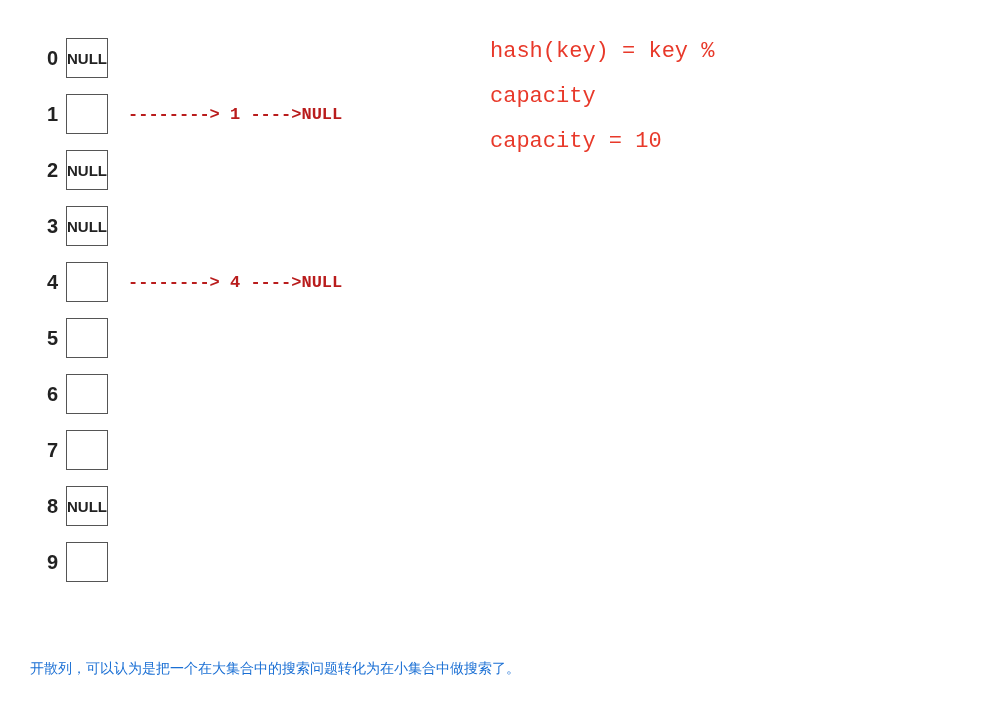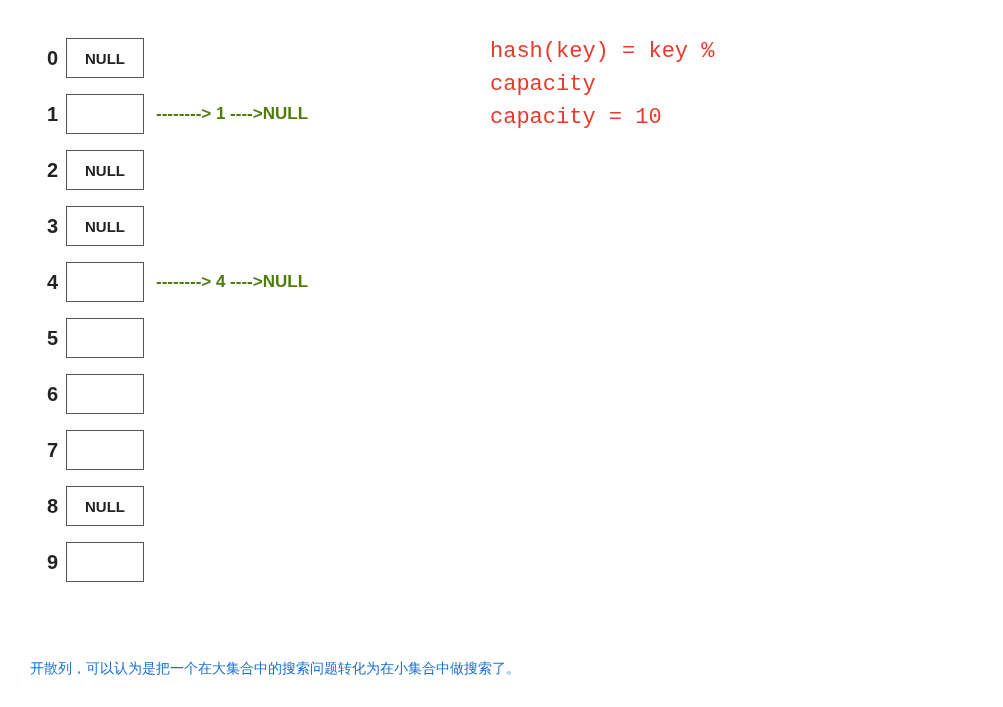--- a/index.html
+++ b/index.html
@@ -45,53 +45,53 @@
       font-weight: bold;
       color: #222;
       width: 28px;
       text-align: right;
       flex-shrink: 0;
       font-family: Arial, sans-serif;
     }
 
     .row-cell {
       border: 1.5px solid #555;
-      width: 78px;
+      width: 42px;
       height: 40px;
       display: flex;
       align-items: center;
       justify-content: center;
       margin-left: 8px;
       flex-shrink: 0;
       font-size: 15px;
       font-weight: bold;
       color: #222;
       font-family: Arial, sans-serif;
     }
 
     .row-content {
-      margin-left: 12px;
+      margin-left: 20px;
       font-size: 17px;
       font-weight: bold;
-      color: #4d7c0f;
+      color: #b91c1c;
       white-space: nowrap;
-      font-family: Liberation Sans, sans-serif;
+      font-family: Liberation Mono, monospace;
     }
 
     .right-section {
       display: flex;
       flex-direction: column;
       padding-top: 15px;
       flex: 1;
     }
 
     .formula-block {
       display: flex;
       flex-direction: column;
-      gap: 0;
+      gap: 12px;
     }
 
     .formula-line {
       font-size: 22px;
       color: #e8392a;
       font-family: 'Courier New', Courier, monospace;
       font-weight: 500;
       line-height: 1.5;
     }
 

